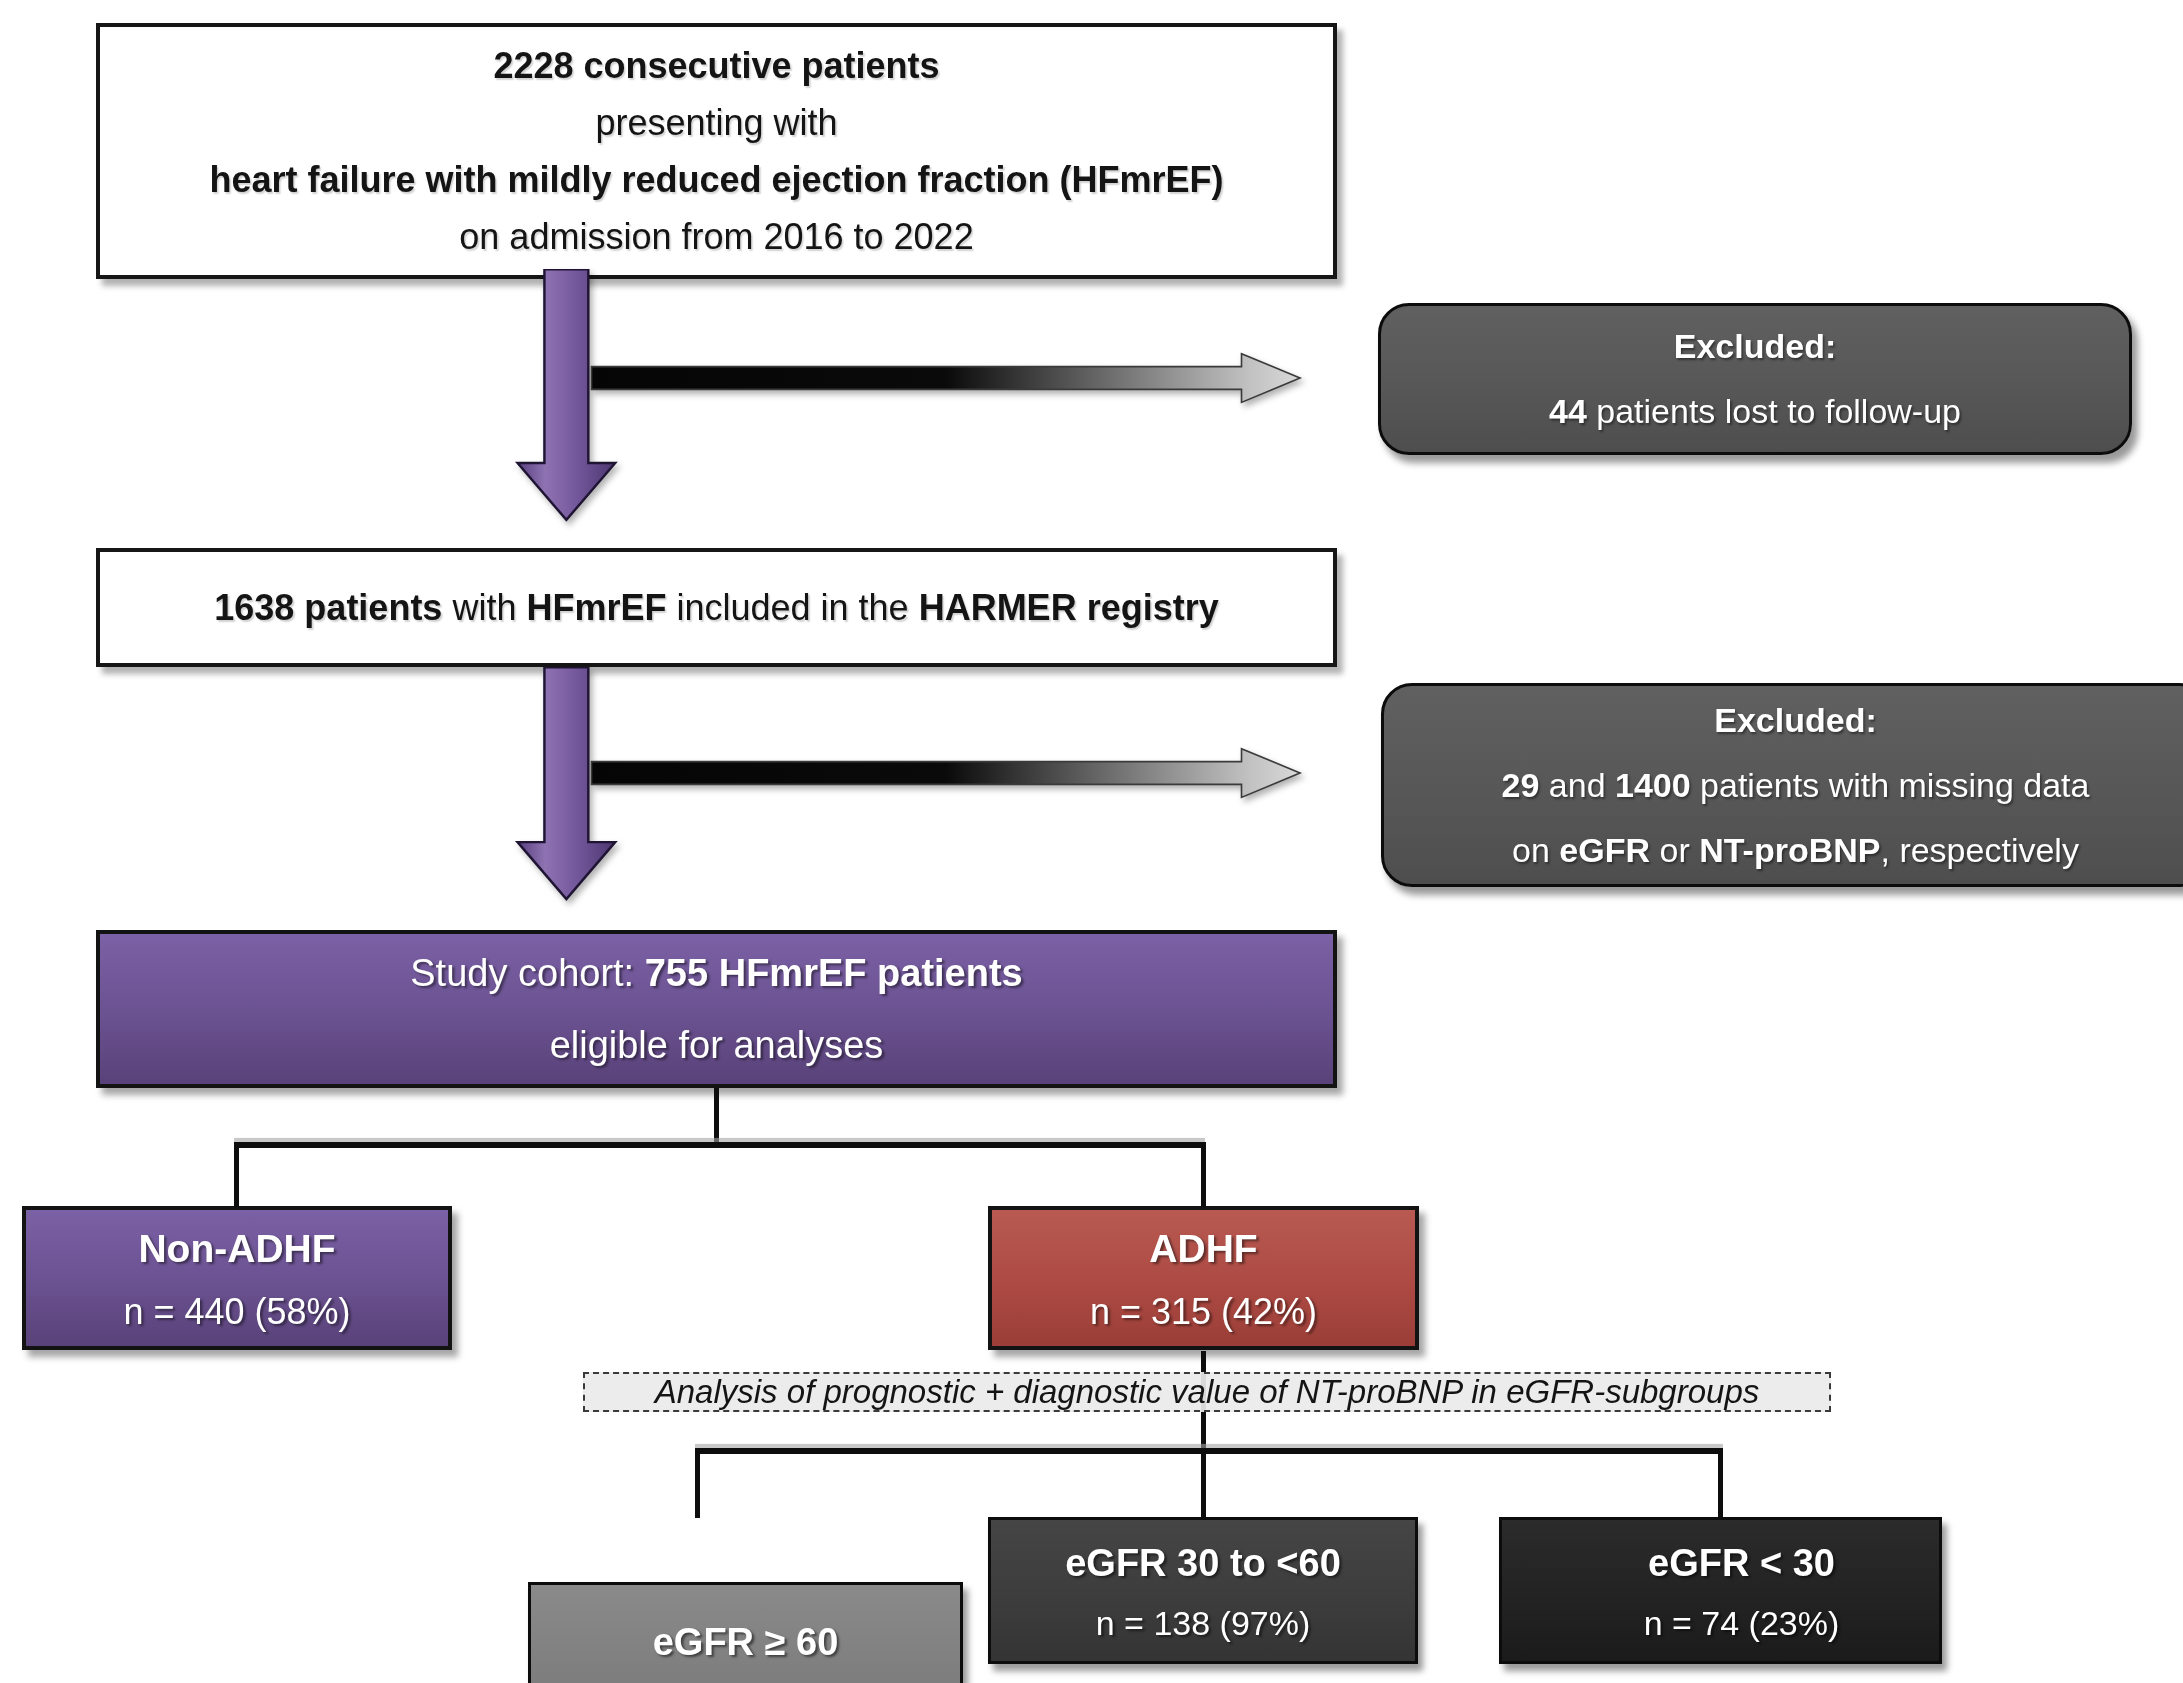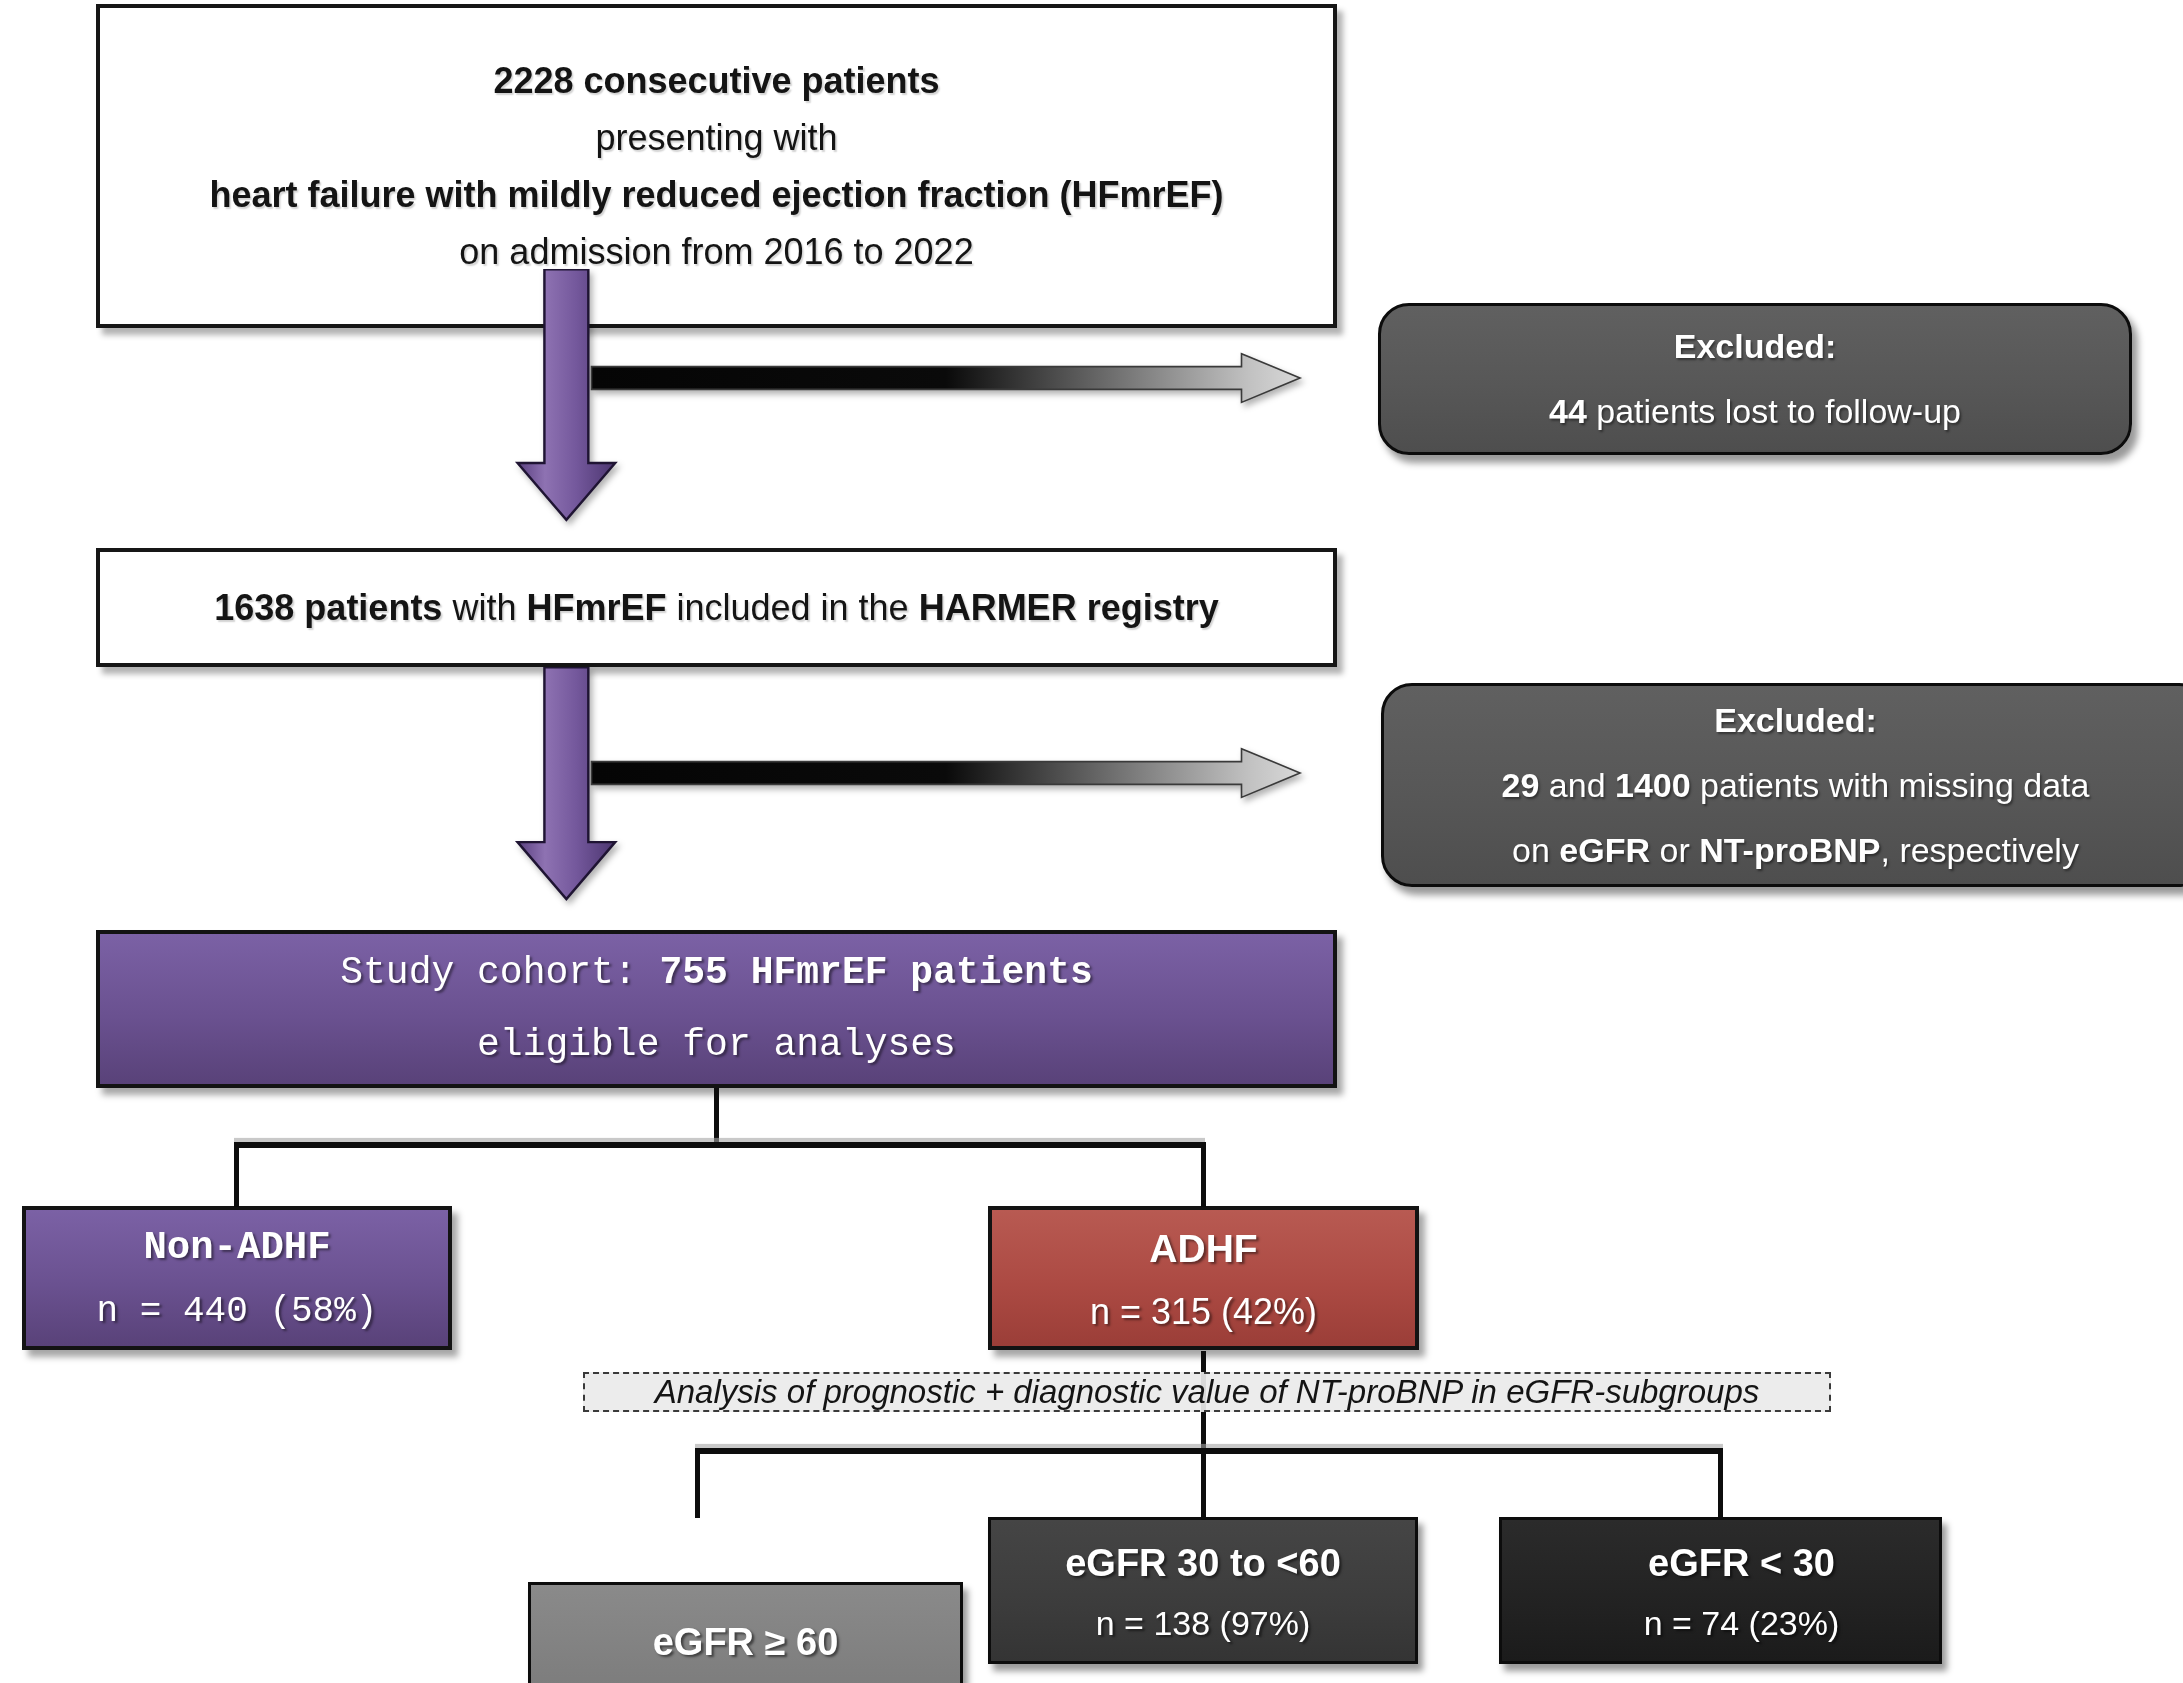--- a/index.html
+++ b/index.html
@@ -34,21 +34,20 @@
     font-size:34px;line-height:65px;
     text-shadow:1.6px 2.4px 2.4px rgba(0,0,0,0.45);
     margin-left:39px;
   }
   .purple-box{
     background:linear-gradient(180deg,#7b61a5 0%,#6a5190 55%,#594279 100%);
     border:4.1px solid #131313;
     box-shadow:5.7px 7.3px 6.5px rgba(0,0,0,0.35);
     color:#ffffff;
     text-shadow:2.4px 2.4px 2.4px rgba(0,0,0,0.45);
-    font-family:Liberation Mono, monospace;
   }
   .red-box{
     background:linear-gradient(180deg,#b85a52 0%,#ac4a43 55%,#9b3e38 100%);
     border:4.1px solid #131313;
     box-shadow:5.7px 7.3px 6.5px rgba(0,0,0,0.35);
     color:#ffffff;
     text-shadow:2.4px 2.4px 2.4px rgba(0,0,0,0.45);
   }
   .cohort{font-size:38px;line-height:72px;}
   .branch-title{font-size:39px;font-weight:bold;line-height:67px;}
@@ -75,21 +74,21 @@
   .vline,.hline{position:absolute;background:#0d0d0d;z-index:1;}
   .hline-shadow{box-shadow:0 -4.1px 0 rgba(165,165,165,0.60);}
   .arrow-svg{position:absolute;filter:drop-shadow(3.3px 4.1px 3.3px rgba(0,0,0,0.30));z-index:2;}
   .b{font-weight:bold;}
 </style>
 </head>
 <body>
 
 <div id="canvas">
 
-  <div class="node white-box" style="left:96px;top:4px;width:1241px;height:324px;">
+  <div class="node white-box" style="left:96px;top:23px;width:1241px;height:256px;">
     <div><span class="b">2228 consecutive patients</span></div>
     <div><span>presenting with</span></div>
     <div><span class="b">heart failure with mildly reduced ejection fraction (HFmrEF)</span></div>
     <div><span>on admission from 2016 to 2022</span></div>
   </div>
 
   <svg class="arrow-svg" style="left:507px;top:269px;" width="122" height="257" viewBox="0 0 150 315">
     <defs>
       <linearGradient id="pg1" x1="0" y1="0" x2="1" y2="0">
         <stop offset="0" stop-color="#5a4080"></stop>

